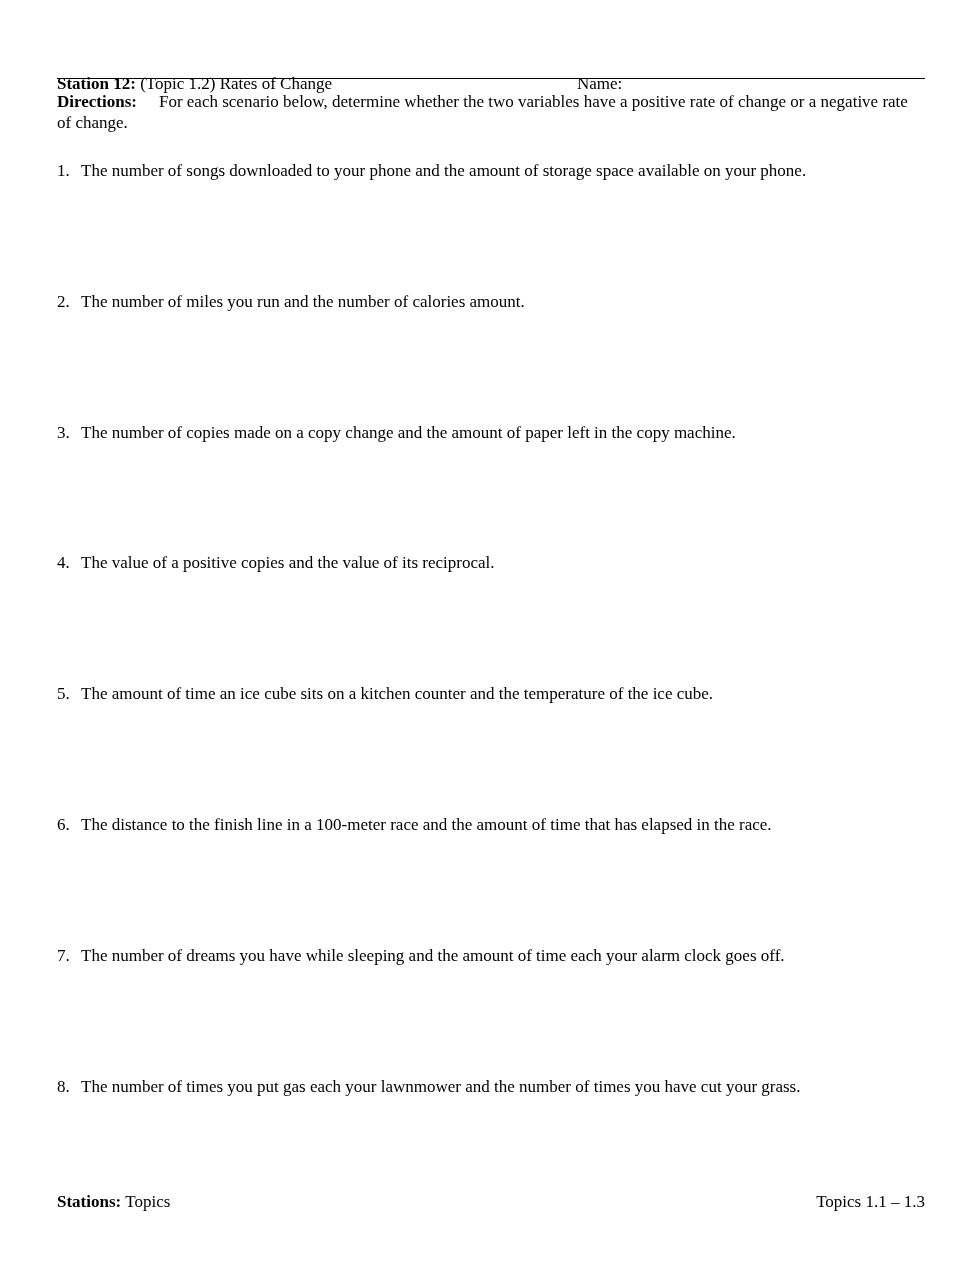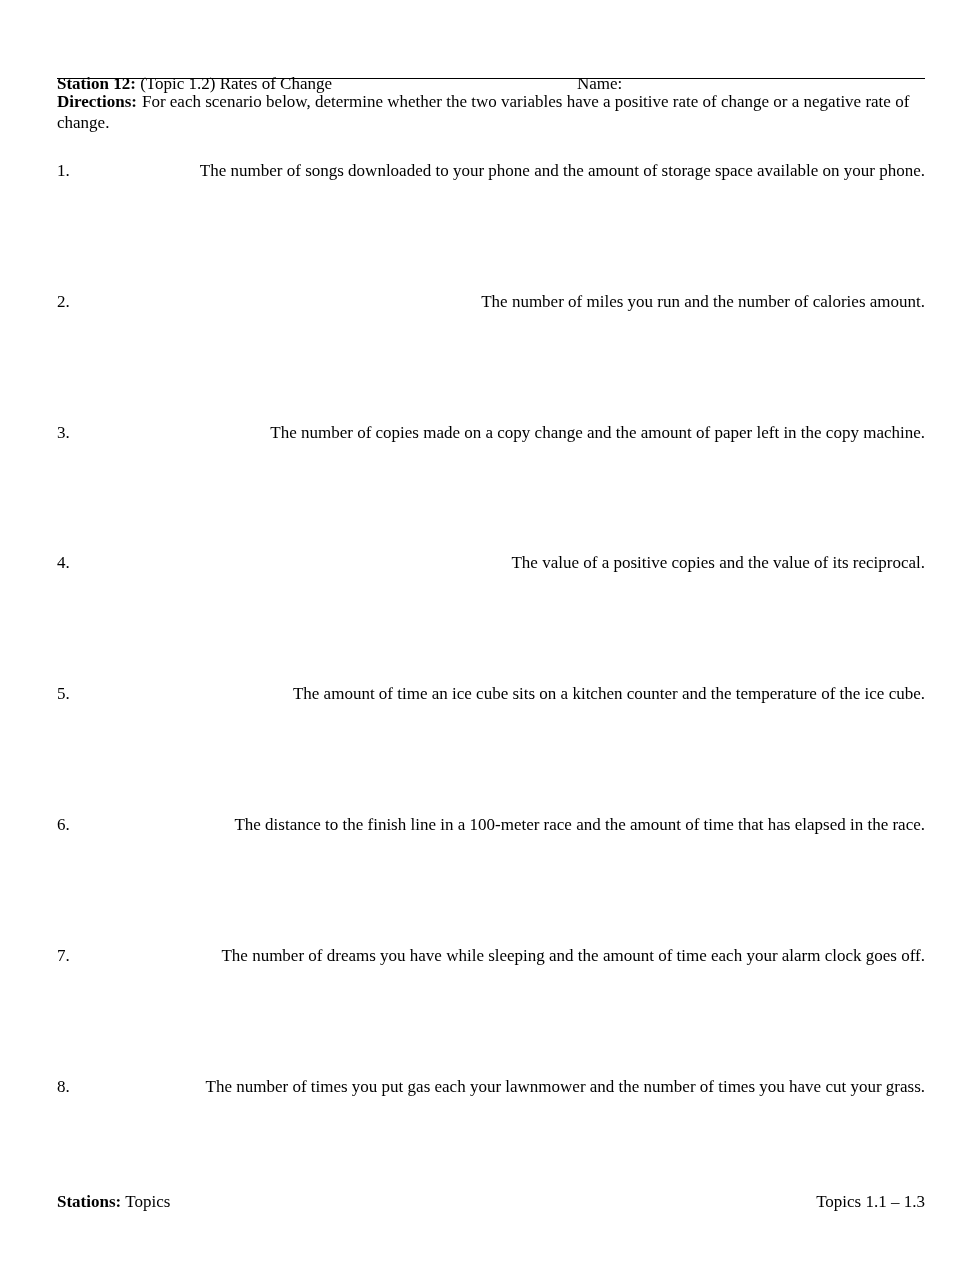--- a/index.html
+++ b/index.html
@@ -37,30 +37,30 @@
     top: 0;
   }
   .rule {
     top: 78px;
     border-top: 1.7px solid #000000;
     height: 0;
   }
   .directions {
     top: 91px;
   }
-  .directions .bold { margin-right: 5px; }
+  .directions .bold { margin-right: 22px; }
   .item {
     display: flex;
     align-items: baseline;
   }
   .item-num {
     width: 24px;
     flex: 0 0 24px;
   }
-  .item-text { flex: 1; text-align: right; }
+  .item-text { flex: 1; }
   .footer {
     top: 1191px;
     display: flex;
     align-items: baseline;
   }
   .footer-left { flex: 1; text-align: left; }
   .footer-left .bold { margin-right: 4px; }
   .footer-center { flex: 0 0 auto; }
   .footer-right { flex: 1; text-align: right; }
 </style>

